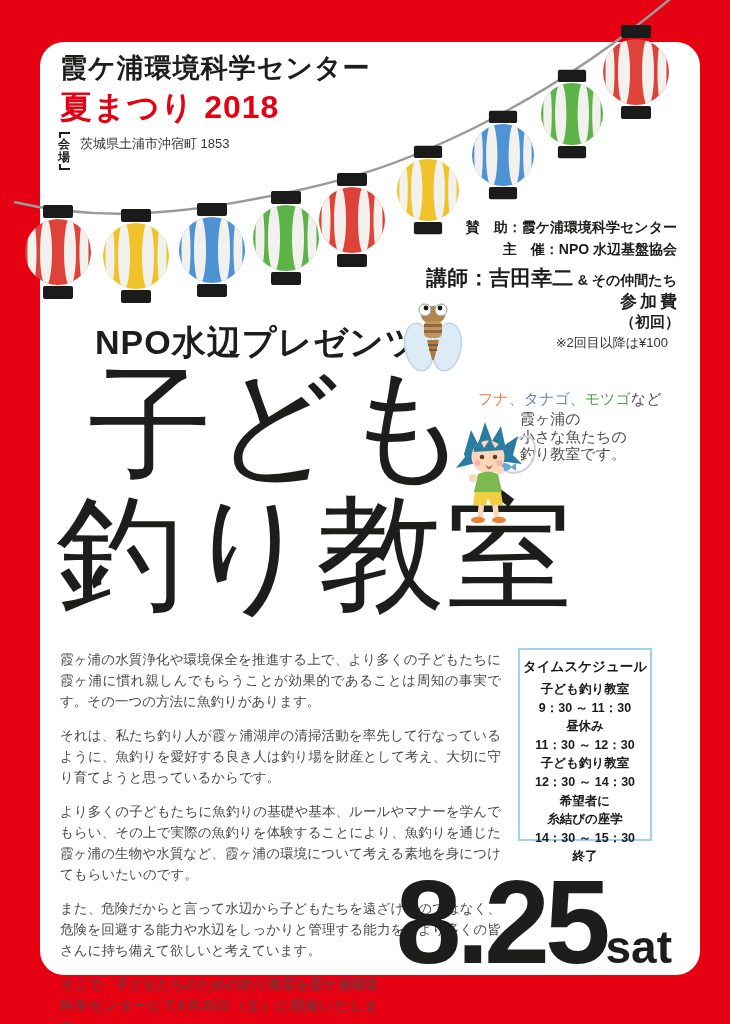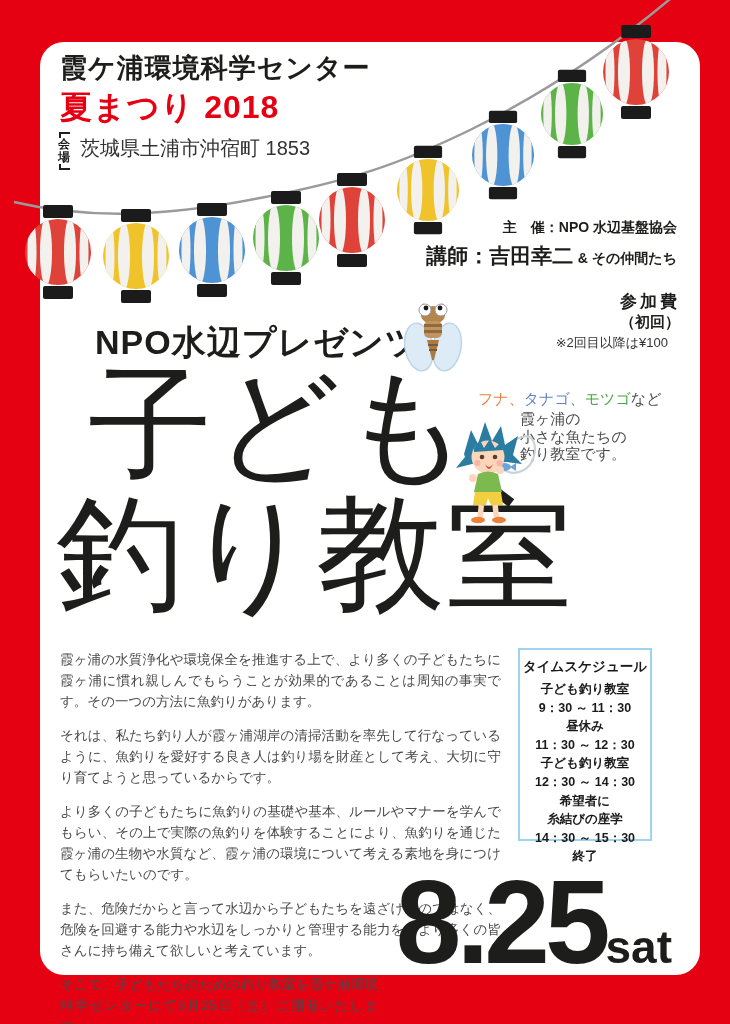--- a/index.html
+++ b/index.html
@@ -18,21 +18,21 @@
   
   .org{left:60px;top:50px;font-size:27px;font-weight:bold;color:#1d1d1b;letter-spacing:1px;}
   .event{left:60px;top:86px;font-size:32px;font-weight:bold;color:#e50012;letter-spacing:1px;}
   .venue{left:56px;top:132px;display:flex;gap:8px;align-items:flex-start;}
   .v-bracket{display:flex;flex-direction:column;align-items:center;width:16px;color:#1d1d1b;}
   .bk{width:9px;height:4px;}
   .bk-t{border-top:2px solid #1d1d1b;border-left:2px solid #1d1d1b;}
   .bk-b{border-bottom:2px solid #1d1d1b;border-left:2px solid #1d1d1b;}
   .v-ch{font-size:12px;font-weight:bold;line-height:13px;}
   .venue-name{font-size:21px;font-weight:bold;color:#1d1d1b;}
-  .venue-addr{font-size:20px;color:#333;margin-top:3px;}
+  .venue-addr{font-size:13px;color:#333;margin-top:3px;}
   
   .credits{right:53px;top:216px;text-align:right;color:#1d1d1b;}
   .credit-line{font-size:14px;font-weight:bold;line-height:22px;}
   .lect-line{margin-top:4px;}
   .lect-main{font-size:21px;font-weight:bold;}
   .lect-suffix{font-size:14px;font-weight:bold;}
   .price{right:50px;top:290px;display:flex;align-items:center;gap:8px;}
   .price-labels{text-align:center;color:#1d1d1b;}
   .price-label{font-size:17px;font-weight:bold;letter-spacing:3px;}
   .price-sublabel{font-size:15px;font-weight:bold;}
@@ -106,20 +106,21 @@
     <span class="v-ch">会</span>
     <span class="v-ch">場</span>
     <div class="bk bk-b"></div>
   </div>
   <div>
     <div class="venue-addr">茨城県土浦市沖宿町 1853</div>
   </div>
 </div>
 
 <div class="abs credits">
+  <div class="credit-line">賛　助：霞ケ浦環境科学センター</div>
   <div class="credit-line">主　催：NPO 水辺基盤協会</div>
   <div class="lect-line">
     <span class="lect-main">講師：吉田幸二</span>
     <span class="lect-suffix">&amp; その仲間たち</span>
   </div>
 </div>
 
 <div class="abs price">
   <div class="price-labels">
     <div class="price-label">参加費</div>

